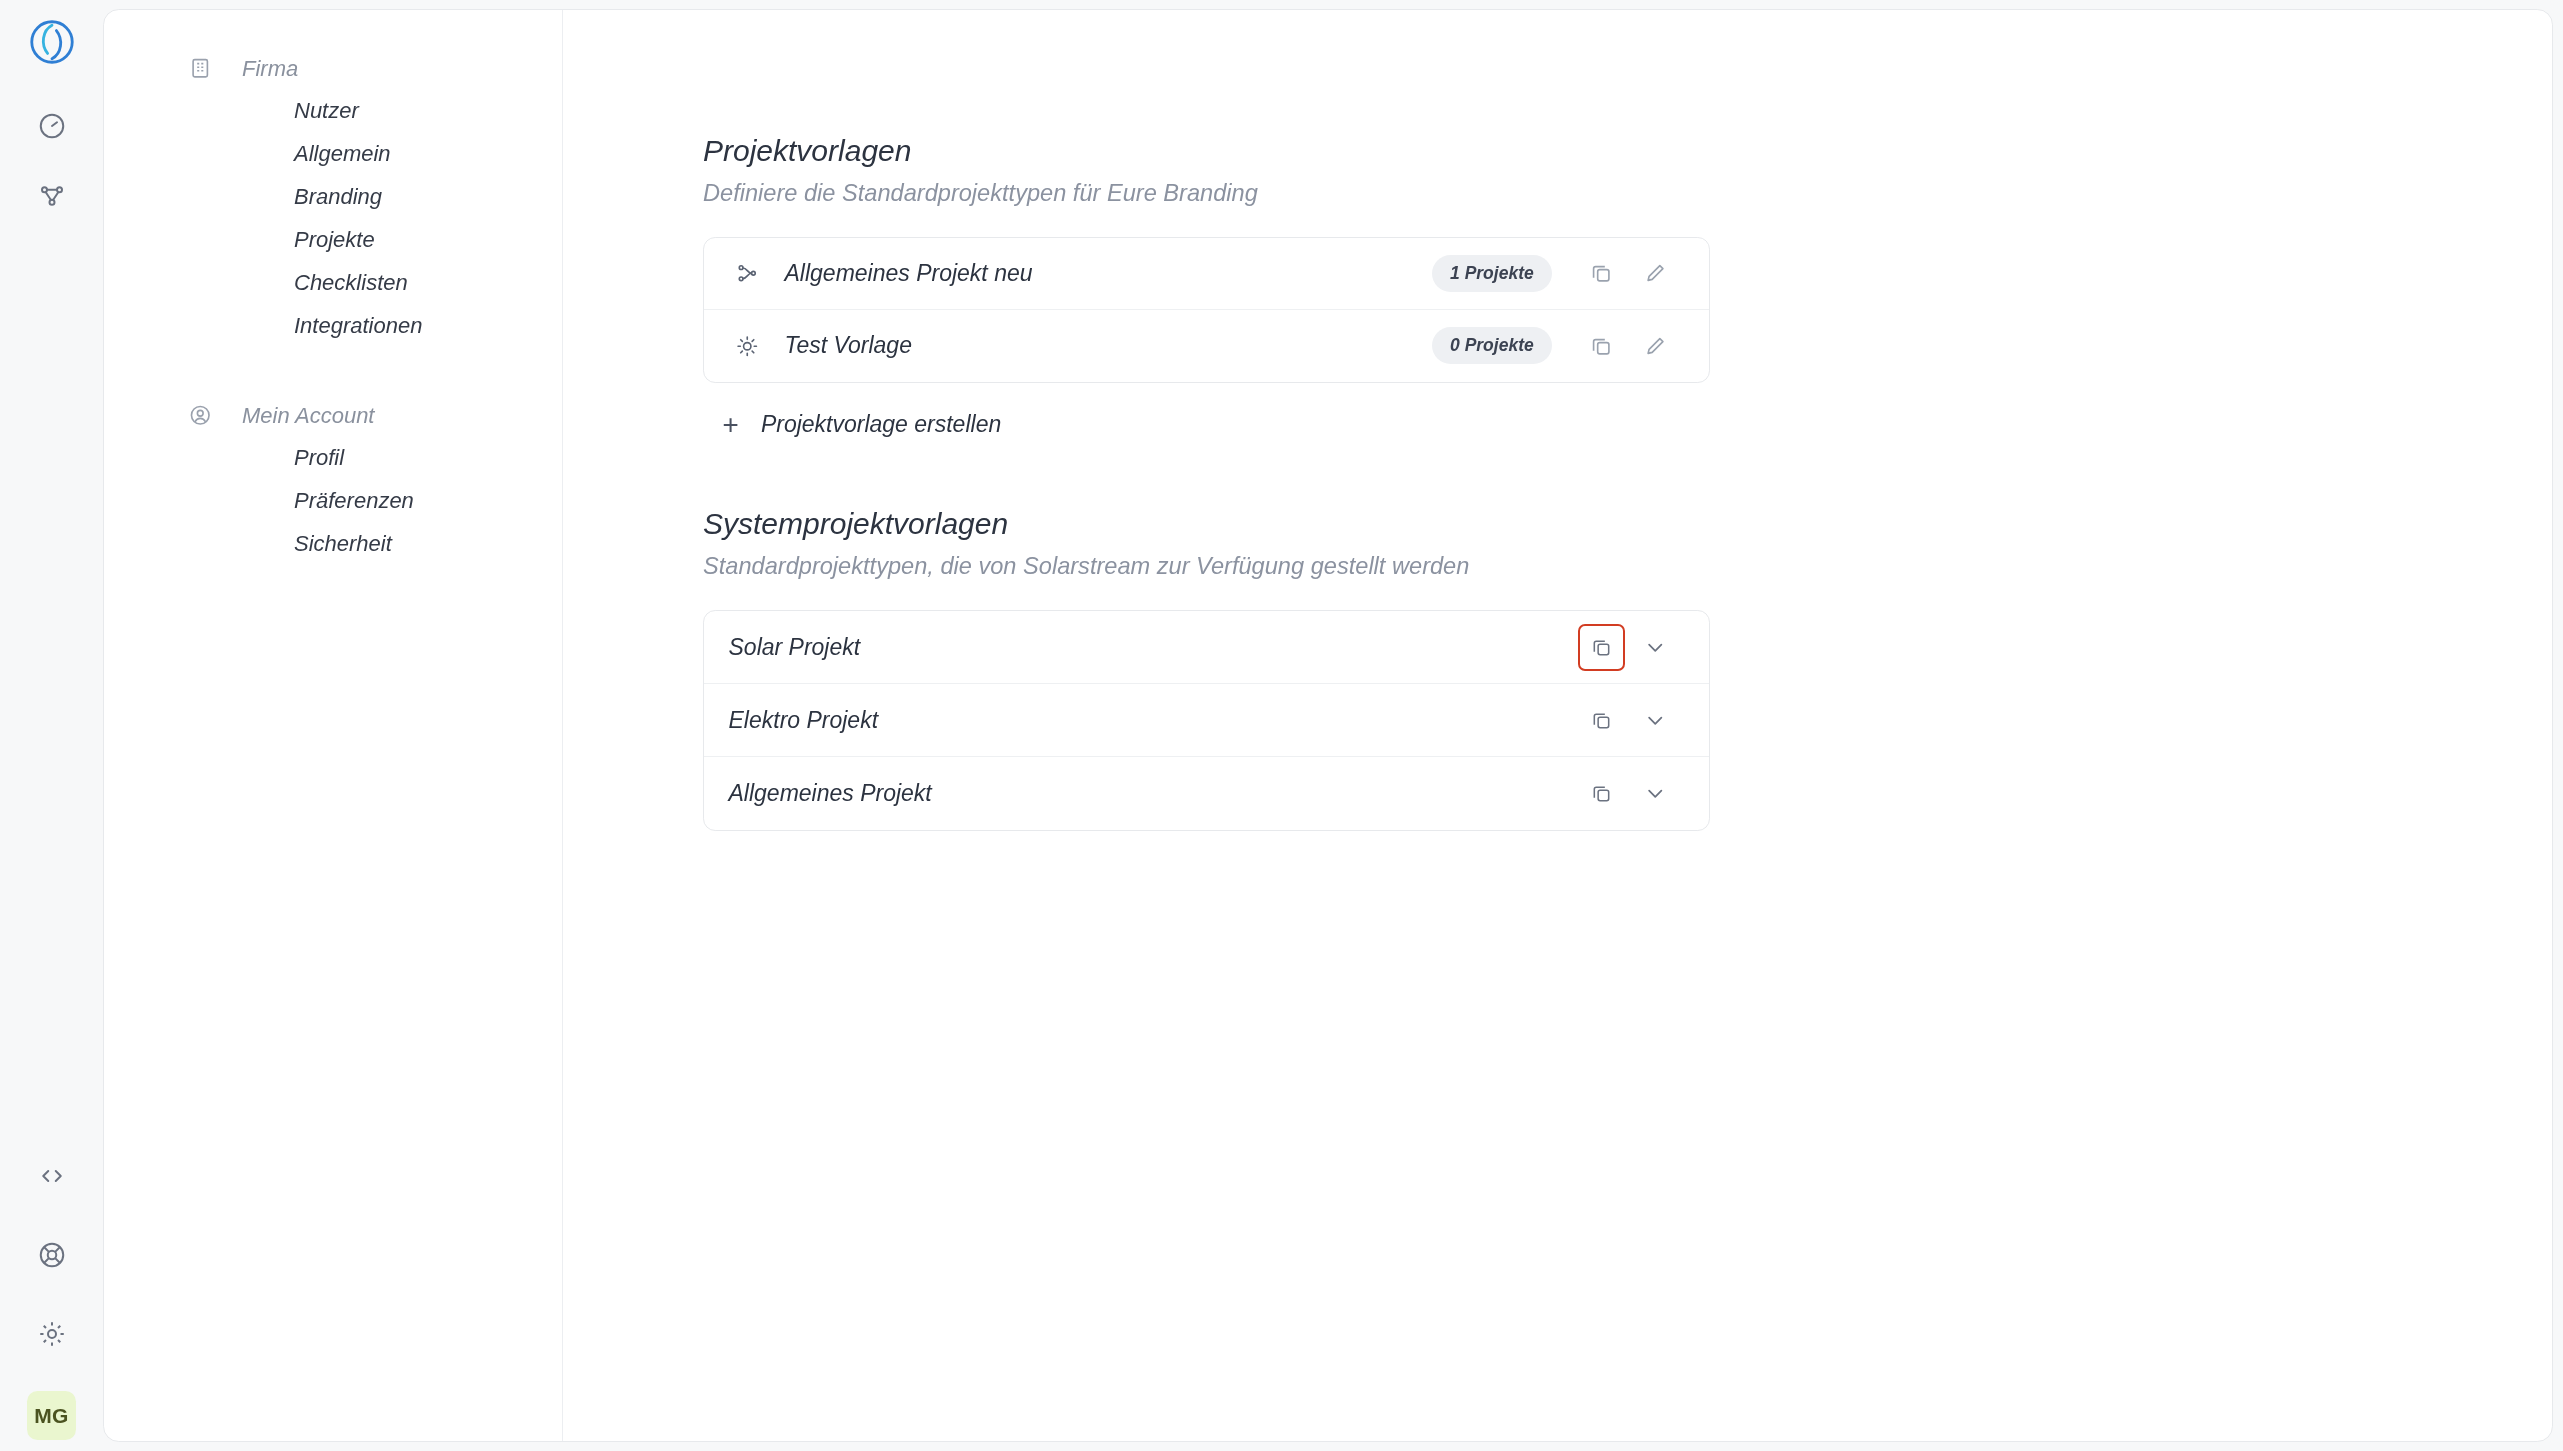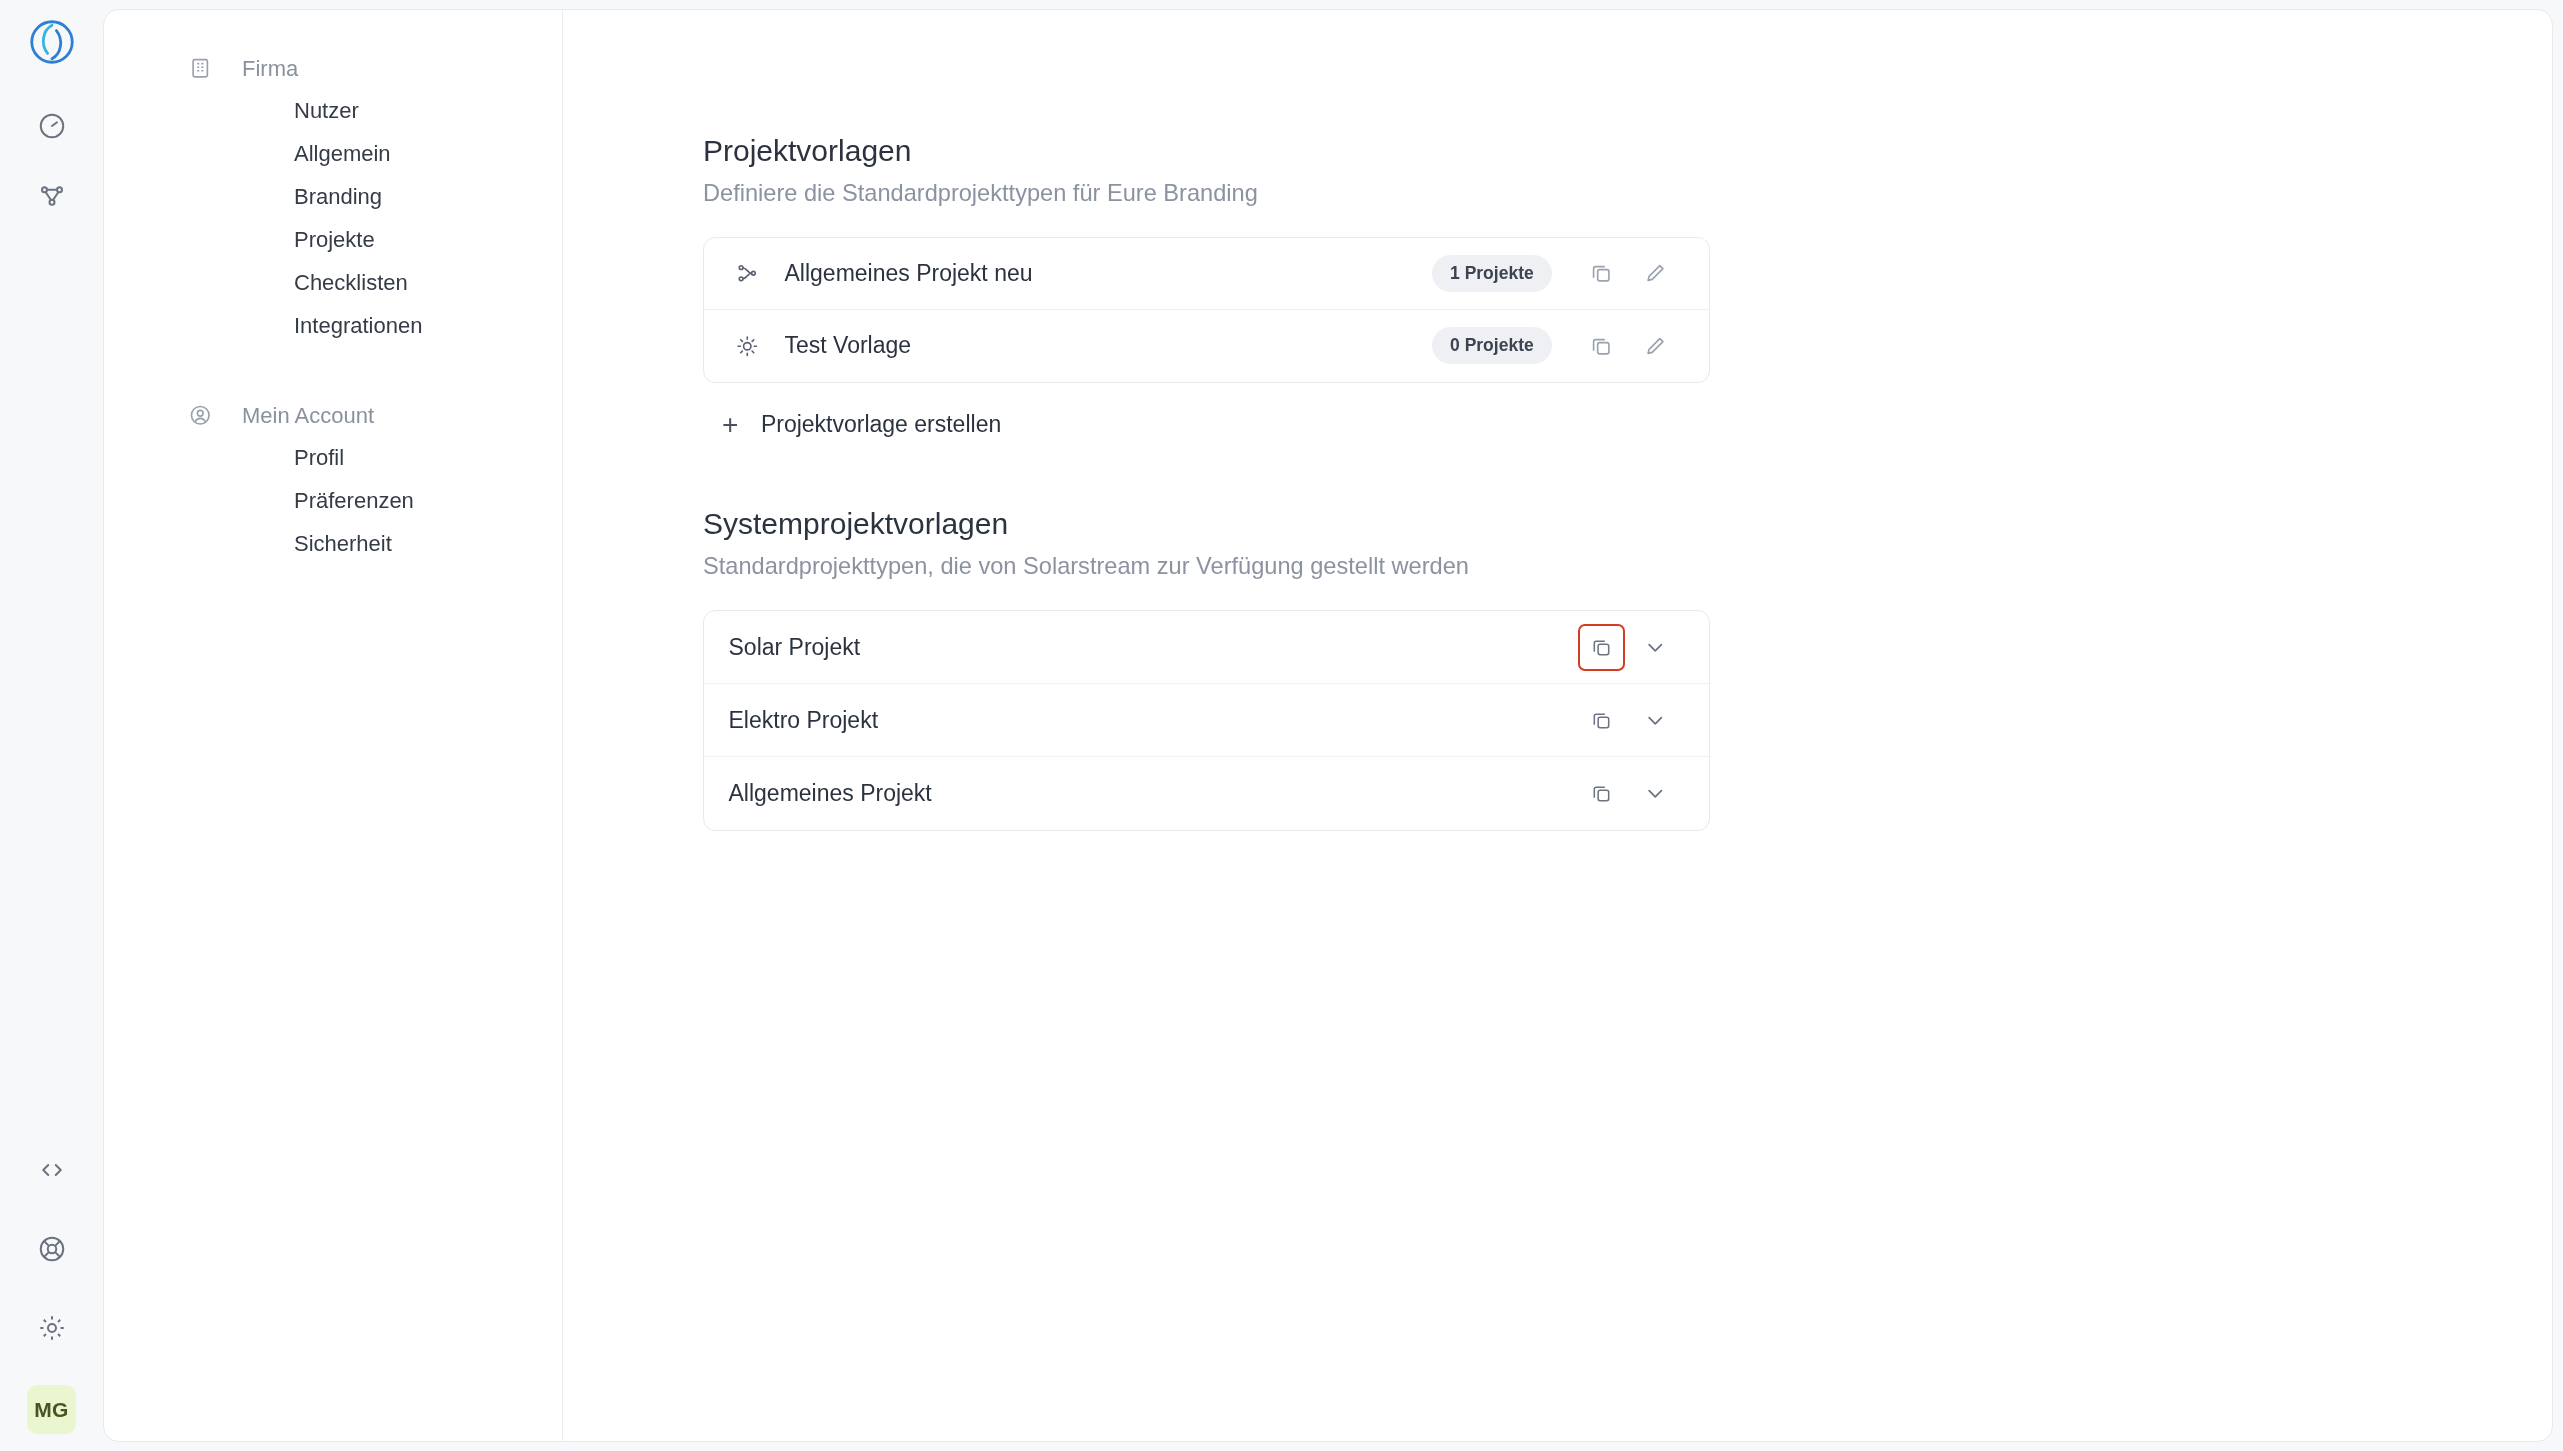--- a/index.html
+++ b/index.html
@@ -37,21 +37,21 @@
   }
   .rail-icon {
     width: 44px; height: 44px;
     margin-bottom: 26px;
     display: flex; align-items: center; justify-content: center;
     color: #6b7280;
     border-radius: 8.7px;
   }
   .rail-bottom {
     position: absolute;
-    bottom: 18px;
+    bottom: 12px;
     left: 0; right: 0;
     display: flex;
     flex-direction: column;
     align-items: center;
   }
   .rail-bottom .rail-icon { margin-bottom: 35px; }
   .avatar {
     width: 49px; height: 49px;
     border-radius: 10.5px;
     background: #eaf6cf;
@@ -101,20 +101,21 @@
   .topbar-check {
     color: #2b3342;
     display: flex; align-items: center; justify-content: center;
     width: 44px; height: 44px;
   }
 
   .body {
     flex: 1;
     display: flex;
     min-height: 0;
+    font-style: italic;
   }
 
   
   .settings-nav {
     width: 459px;
     flex: 0 0 459px;
     border-right: 0.9px solid #eceef1;
     padding: 38px 0 0 0;
   }
   .nav-group-header {

